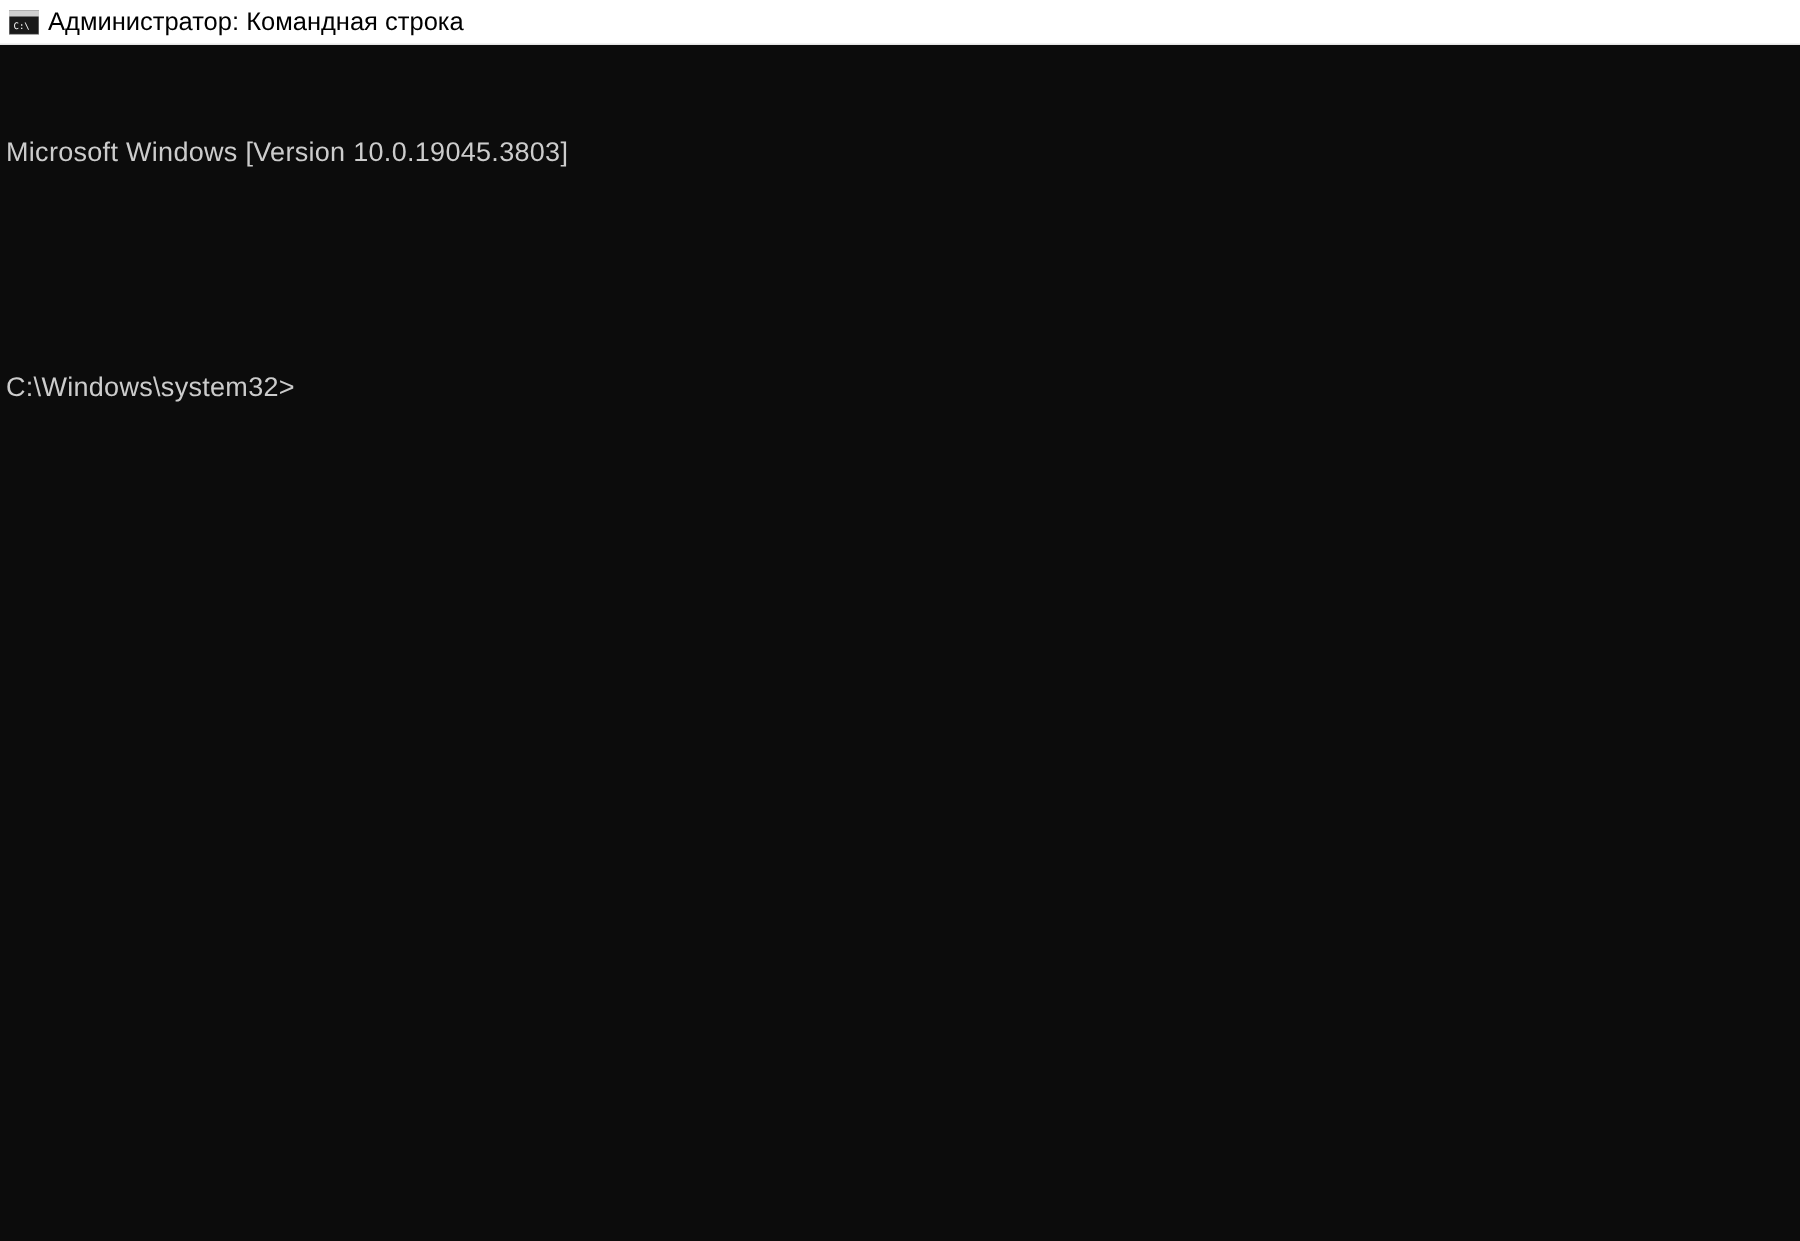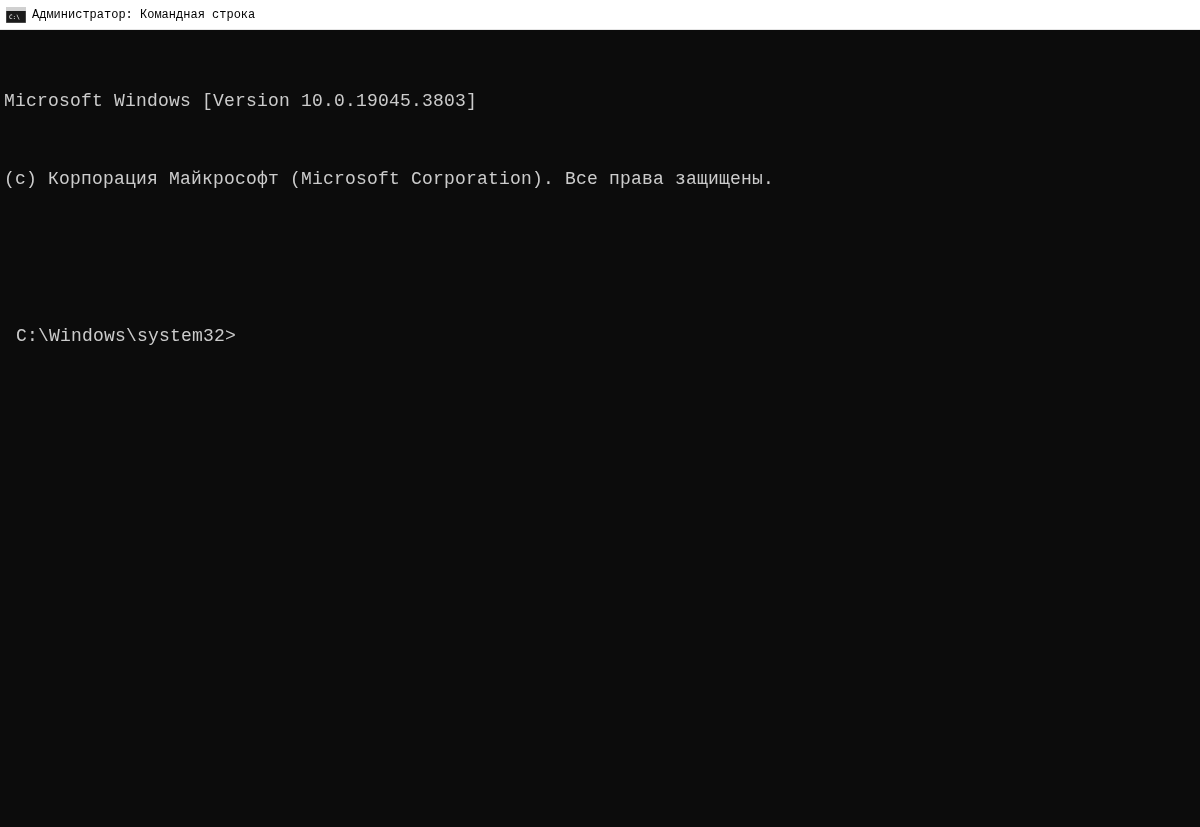--- a/index.html
+++ b/index.html
@@ -32,47 +32,45 @@
     }
     .titlebar-icon {
       width: 20px;
       height: 16px;
       display: flex;
       align-items: center;
       justify-content: center;
       flex-shrink: 0;
     }
     .titlebar-title {
-      font-size: 12px;
+      font-size: 17px;
       color: #000000;
       white-space: nowrap;
-      font-family: Liberation Mono, monospace;
     }
     .terminal {
       flex: 1;
       background: #0c0c0c;
       color: #cccccc;
-      font-family: Liberation Mono, monospace;
+      font-family: Liberation Sans, sans-serif;
       font-size: 18px;
       line-height: 1.45;
       padding: 6px 4px;
       white-space: pre;
       overflow: hidden;
       letter-spacing: 0.2px;
     }
     .terminal-line {
       display: block;
     }
     .terminal-blank {
       display: block;
       height: 1.45em;
     }
     .prompt-line {
       display: flex;
-      margin-left: 12px;
     }
     .cmd-icon-svg {
       width: 20px;
       height: 16px;
     }
   </style>
 </head>
 <body>
 
 <div class="window">
@@ -81,17 +79,16 @@
       <svg class="cmd-icon-svg" viewBox="0 0 20 16">
         <rect x="0" y="0" width="20" height="16" fill="#1a1a1a" stroke="#888" stroke-width="0.8"></rect>
         <rect x="0" y="0" width="20" height="4" fill="#d0d0d0"></rect>
         <text x="3" y="12" font-family="Consolas,monospace" font-size="6" fill="#ffffff">C:\</text>
       </svg>
     </span>
     <span class="titlebar-title">Администратор: Командная строка</span>
   </div>
   <div class="terminal">
     <span class="terminal-line">Microsoft Windows [Version 10.0.19045.3803]</span>
-    <span class="terminal-line">(c) Корпорация Майкрософт (Microsoft Corporation). Все права защищены.</span>
     <span class="terminal-blank"></span>
     <span class="prompt-line"><span>C:\Windows\system32&gt;</span></span>
   </div>
 </div>
 
 </body></html>

